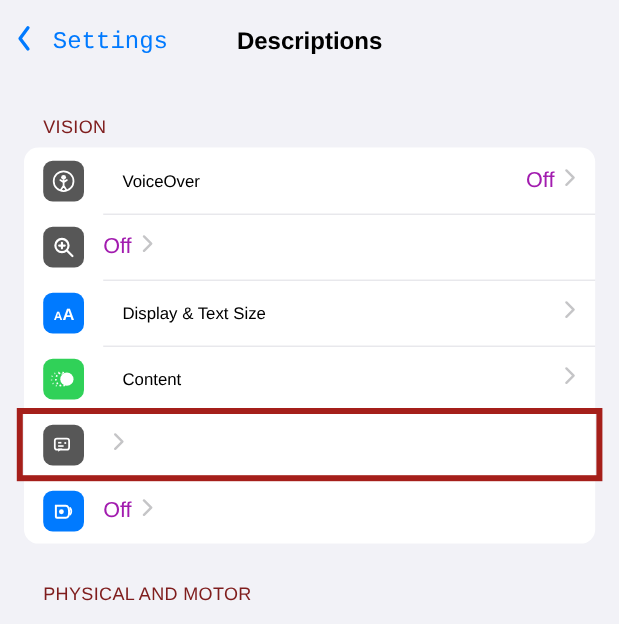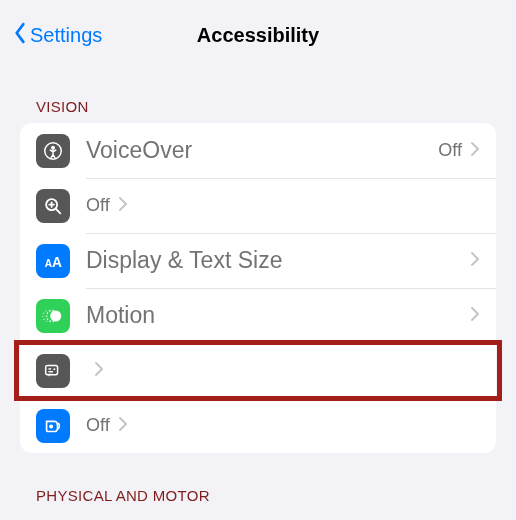--- a/index.html
+++ b/index.html
@@ -16,21 +16,22 @@
       display: flex;
       align-items: center;
       padding: 0 12px;
       margin-top: 6px;
     }
     .back {
       display: flex;
       align-items: center;
       color: #007aff;
       font-size: 20px;
-      gap: 2px;
+      gap: 16px;
+      font-family: Liberation Mono, monospace;
     }
     .back svg { width: 16px; height: 22px; stroke: #007aff; }
     .title {
       position: absolute;
       left: 0; right: 0;
       text-align: center;
       font-size: 20px;
       font-weight: 600;
       pointer-events: none;
     }
@@ -71,26 +72,27 @@
       flex: 0 0 34px;
       margin-right: 16px;
     }
     .icon-wrap svg { width: 22px; height: 22px; }
     .bg-dark { background: #575757; }
     .bg-blue { background: #007aff; }
     .bg-green { background: #30d158; }
     .bg-dark2 { background: #575757; }
     .label {
       flex: 1;
-      font-size: 23px;
-      color: #737373;
+      font-size: 14px;
+      color: #000000;
+      margin-left: 16px;
     }
     .status {
       font-size: 18px;
-      color: #737373;
+      color: #a21caf;
       margin-right: 8px;
     }
     .chev svg { width: 10px; height: 16px; stroke: #c5c5c7; }
     .highlight {
       position: absolute;
       border: 5px solid #a51f1a;
       z-index: 5;
       pointer-events: none;
       left: -6px;
       right: -6px;
@@ -101,21 +103,21 @@
 
 <div class="nav">
   <div class="back">
     <span>
       <svg viewBox="0 0 12 20" fill="none" stroke-width="2.5" stroke-linecap="round" stroke-linejoin="round">
           <polyline points="9,2 3,10 9,18"></polyline>
         </svg>
     </span>
     <span>Settings</span>
   </div>
-  <div class="title">Accessibility</div>
+  <div class="title">Descriptions</div>
 </div>
 
 <div class="section-header">VISION</div>
 
 <div class="group">
 
   <div class="row">
     <div class="icon-wrap bg-dark">
       <svg viewBox="0 0 24 24" fill="none" stroke="#fff" stroke-width="1.6">
           <circle cx="12" cy="12" r="9"></circle>
@@ -160,21 +162,21 @@
   </div>
 
   <div class="row">
     <div class="icon-wrap bg-green">
       <svg viewBox="0 0 24 24" fill="none" stroke="#fff" stroke-width="1.5">
           <circle cx="15" cy="12" r="6" fill="#fff" stroke="none"></circle>
           <circle cx="11" cy="12" r="6" stroke-dasharray="1.5 2"></circle>
           <circle cx="7" cy="12" r="6" stroke-dasharray="1 2.5" opacity="0.7"></circle>
         </svg>
     </div>
-    <div class="label">Motion</div>
+    <div class="label">Content</div>
     <div class="status"></div>
     <span class="chev"><svg viewBox="0 0 10 16" fill="none" stroke-width="2" stroke-linecap="round" stroke-linejoin="round">
           <polyline points="2,2 8,8 2,14"></polyline>
         </svg></span>
   </div>
 
   <div class="row" style="position:relative;">
     <div class="highlight" style="top:-3px; bottom:-3px;"></div>
     <div class="icon-wrap bg-dark2">
       <svg viewBox="0 0 24 24" fill="#fff">

